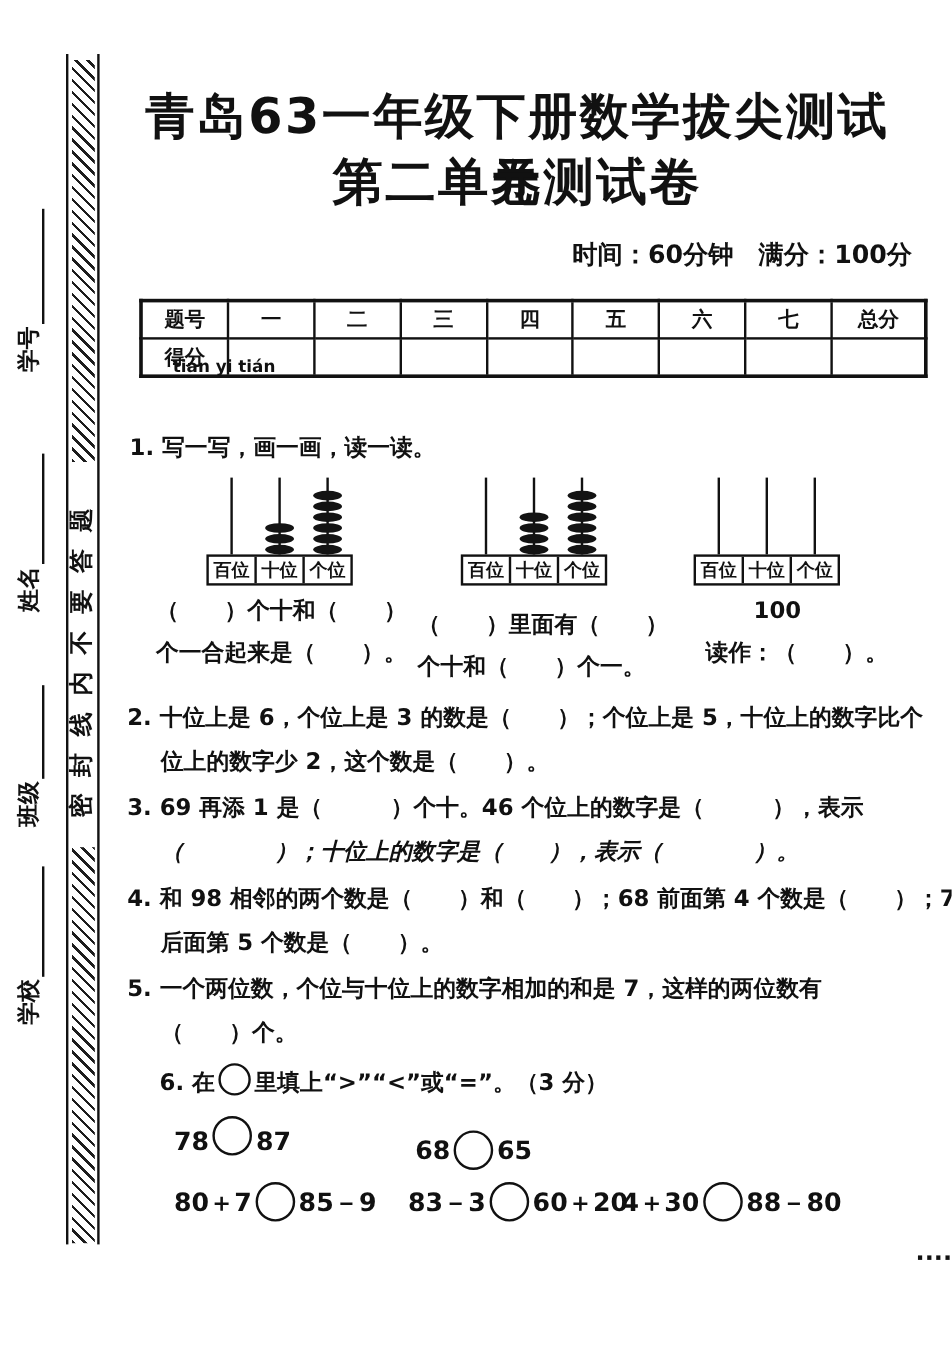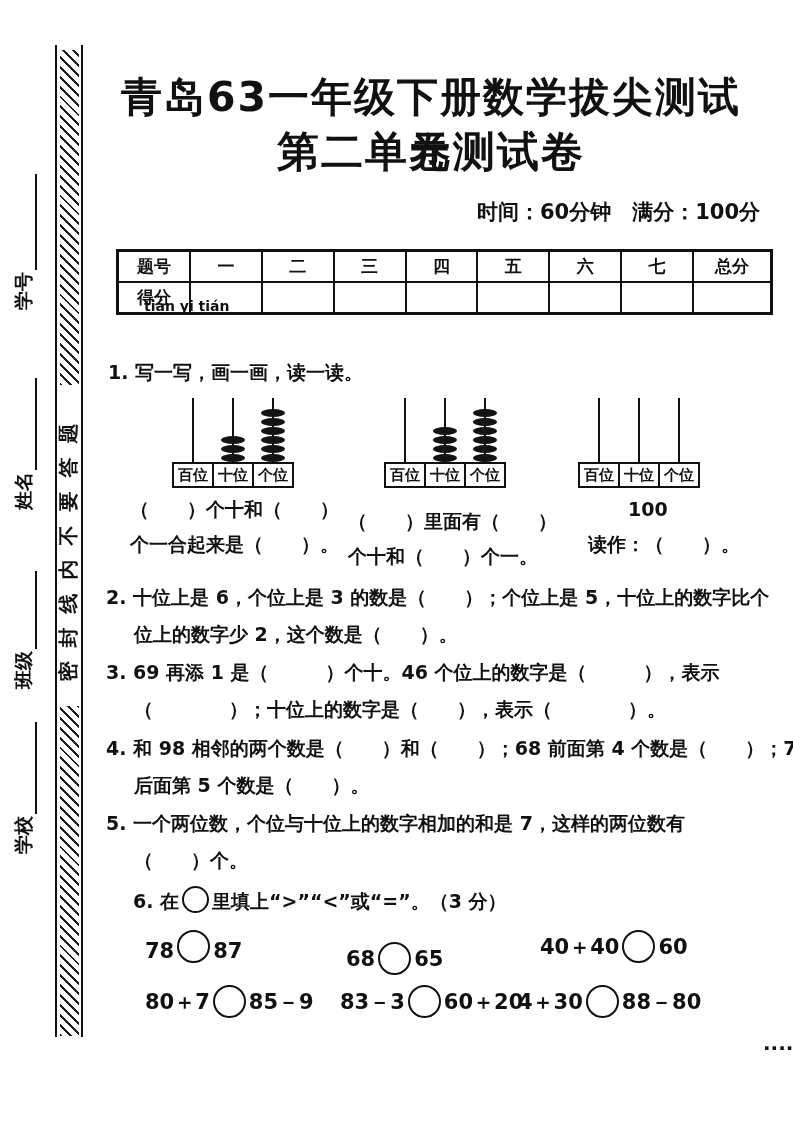--- a/index.html
+++ b/index.html
@@ -198,21 +198,21 @@
     </div>
     <div class="cap" style="left:488px;">
       <div class="num">100</div>
       <div>读作：（　　）。</div>
     </div>
 
     <div class="qline" style="top:585px;left:6px;">2. 十位上是 6，个位上是 3 的数是（　　）；个位上是 5，十位上的数字比个</div>
     <div class="qline" style="top:622px;left:34px;">位上的数字少 2，这个数是（　　）。</div>
 
     <div class="qline" style="top:660px;left:6px;">3. 69 再添 1 是（　　　）个十。46 个位上的数字是（　　　），表示</div>
-    <div class="qline" style="top:697px;left:34px;">（　　　　）；十位上的数字是（　　），表示（　　　　）。</div>
+    <div class="qline" style="top:697px;left:34px;font-style:italic;">（　　　　）；十位上的数字是（　　），表示（　　　　）。</div>
 
     <div class="qline" style="top:736px;left:6px;">4. 和 98 相邻的两个数是（　　）和（　　）；68 前面第 4 个数是（　　）；75</div>
     <div class="qline" style="top:773px;left:34px;">后面第 5 个数是（　　）。</div>
 
     <div class="qline" style="top:811px;left:6px;">5. 一个两位数，个位与十位上的数字相加的和是 7，这样的两位数有</div>
     <div class="qline" style="top:848px;left:34px;">（　　）个。</div>
 
     <div class="qline" style="top:886px;left:6px;margin-left:27px;">
       <span>6. 在</span><span class="inline-circle"></span><span>里填上“&gt;”“&lt;”或“=”。（3 分）</span>
     </div>
@@ -220,25 +220,20 @@
     <div class="comp" style="top:930px;left:45px;align-items:flex-end;">
       <span>78</span>
         <span class="circle"></span>
         <span>87</span>
     </div>
     <div class="comp" style="top:930px;left:246px;margin-top:12px;">
       <span>68</span>
         <span class="circle"></span>
         <span>65</span>
     </div>
-    <div class="comp" style="top:930px;left:440px;">
-      <span>40＋40</span>
-        <span class="circle"></span>
-        <span>60</span>
-    </div>
 
     <div class="comp" style="top:985px;left:45px;">
       <span>80＋7</span>
         <span class="circle"></span>
         <span>85－9</span>
     </div>
     <div class="comp" style="top:985px;left:240px;">
       <span>83－3</span>
         <span class="circle"></span>
         <span>60＋20</span>

